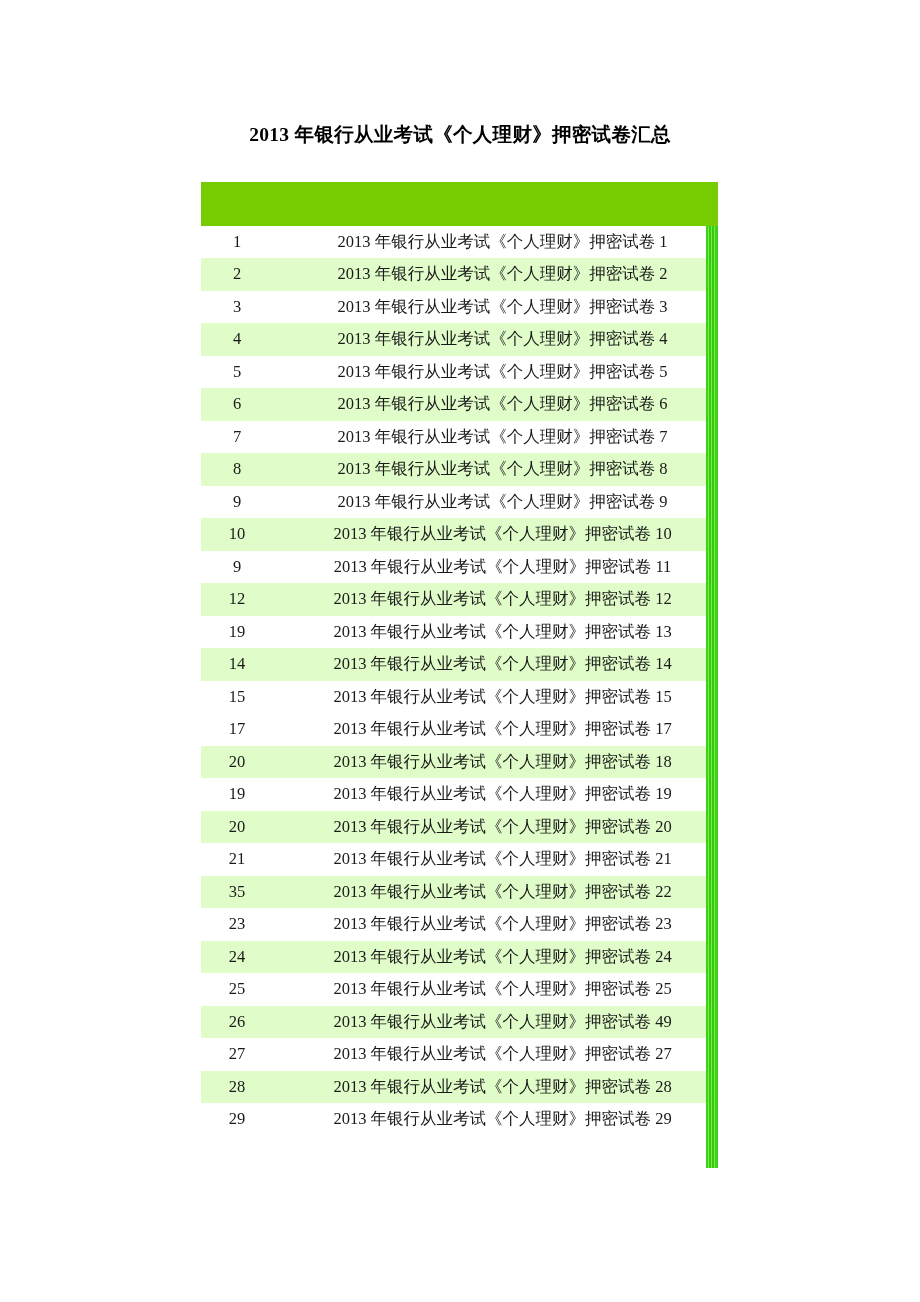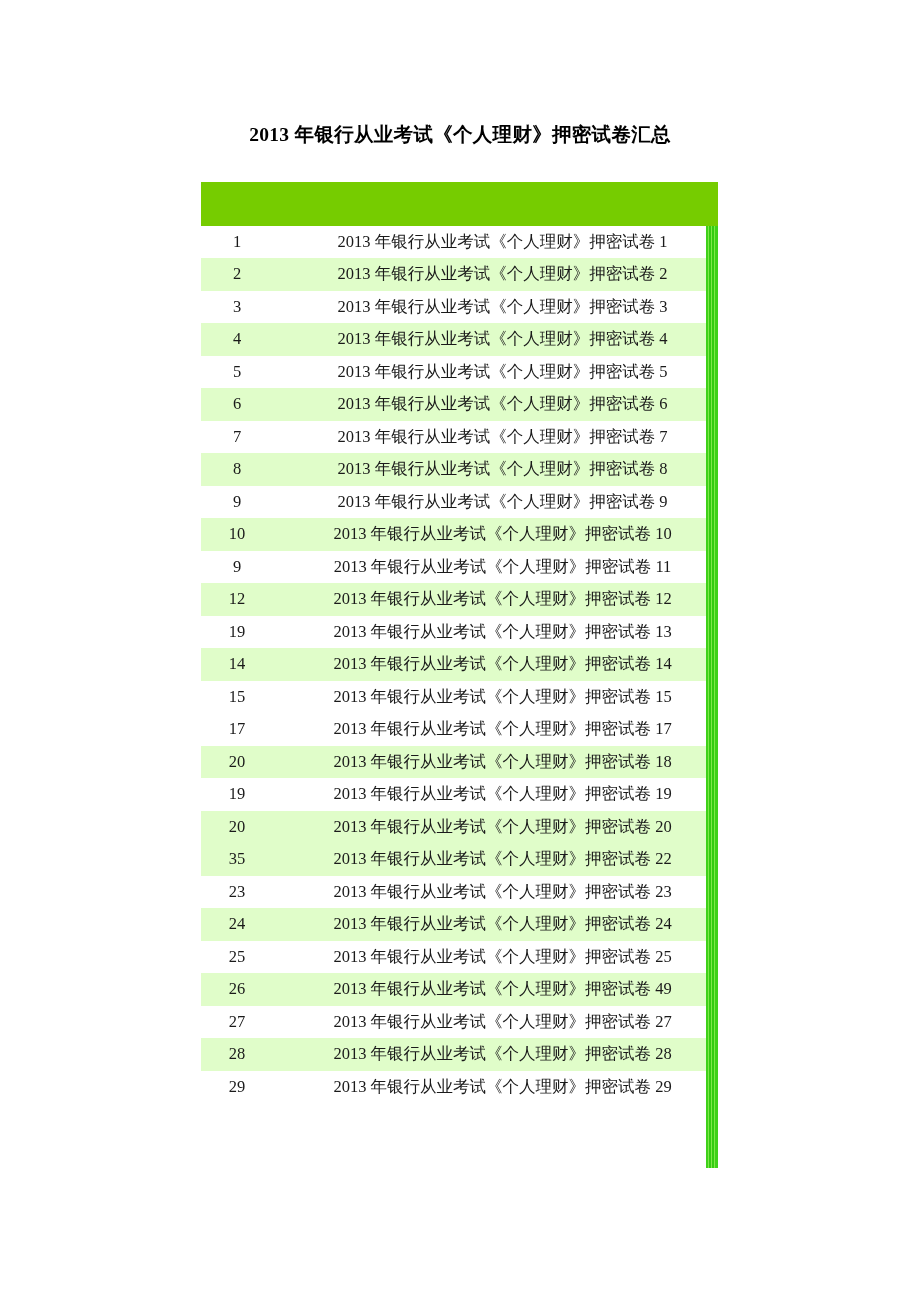--- a/index.html
+++ b/index.html
@@ -188,20 +188,24 @@
             <td class="col-title">2013 年银行从业考试《个人理财》押密试卷 18</td>
           </tr>
           <tr class="row-odd">
             <td class="col-index">19</td>
             <td class="col-title">2013 年银行从业考试《个人理财》押密试卷 19</td>
           </tr>
           <tr class="row-even">
             <td class="col-index">20</td>
             <td class="col-title">2013 年银行从业考试《个人理财》押密试卷 20</td>
           </tr>
+          <tr class="row-odd">
+            <td class="col-index">21</td>
+            <td class="col-title">2013 年银行从业考试《个人理财》押密试卷 21</td>
+          </tr>
           <tr class="row-even">
             <td class="col-index">35</td>
             <td class="col-title">2013 年银行从业考试《个人理财》押密试卷 22</td>
           </tr>
           <tr class="row-odd">
             <td class="col-index">23</td>
             <td class="col-title">2013 年银行从业考试《个人理财》押密试卷 23</td>
           </tr>
           <tr class="row-even">
             <td class="col-index">24</td>

